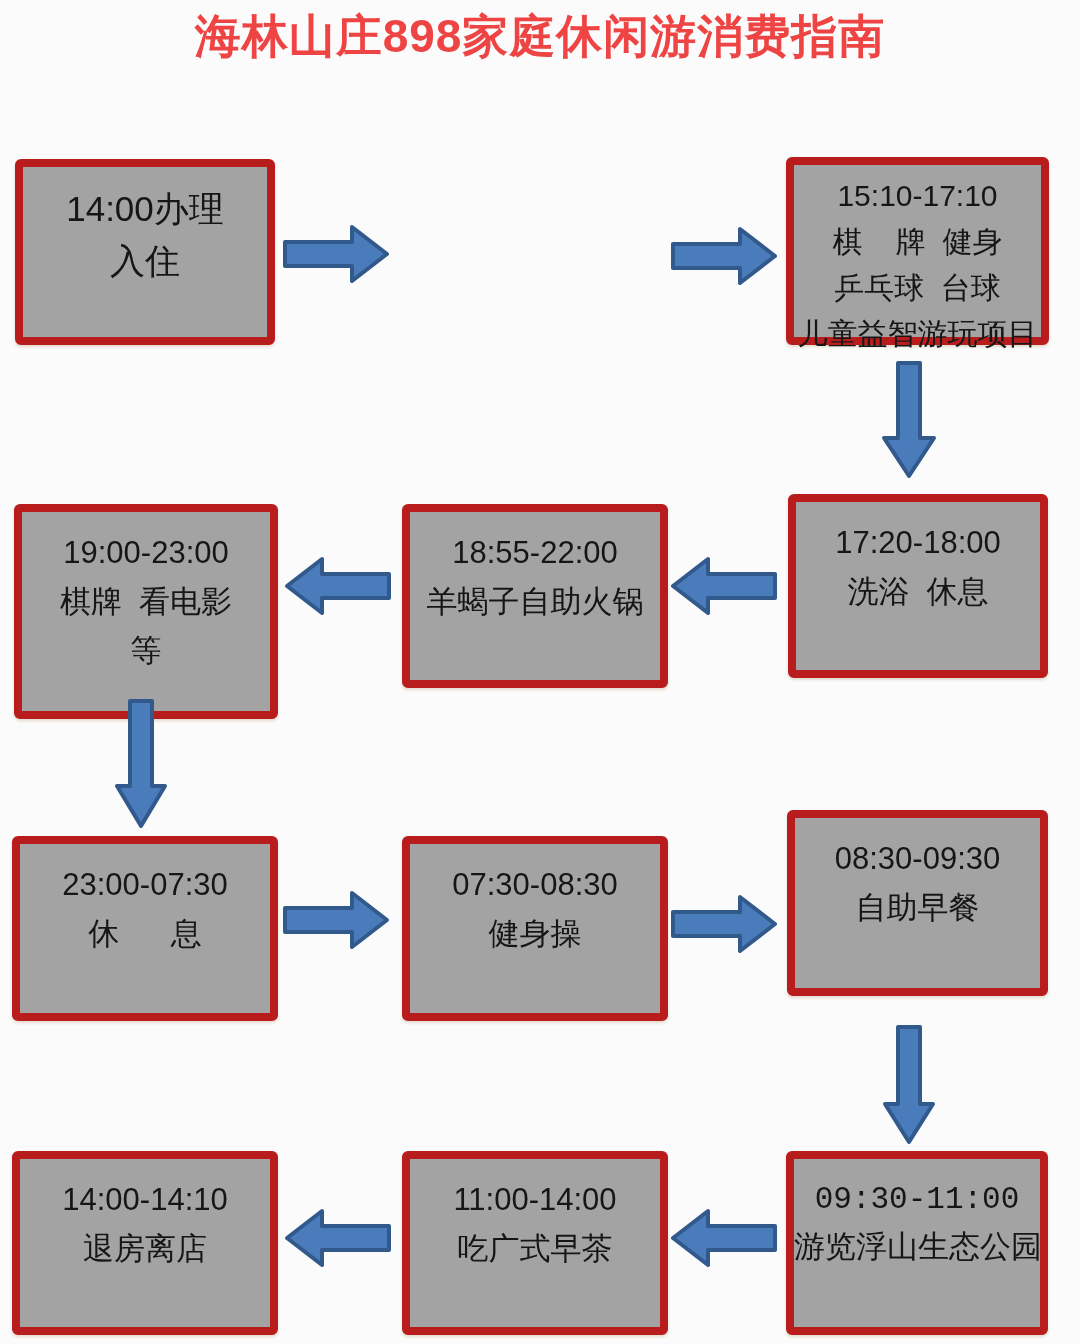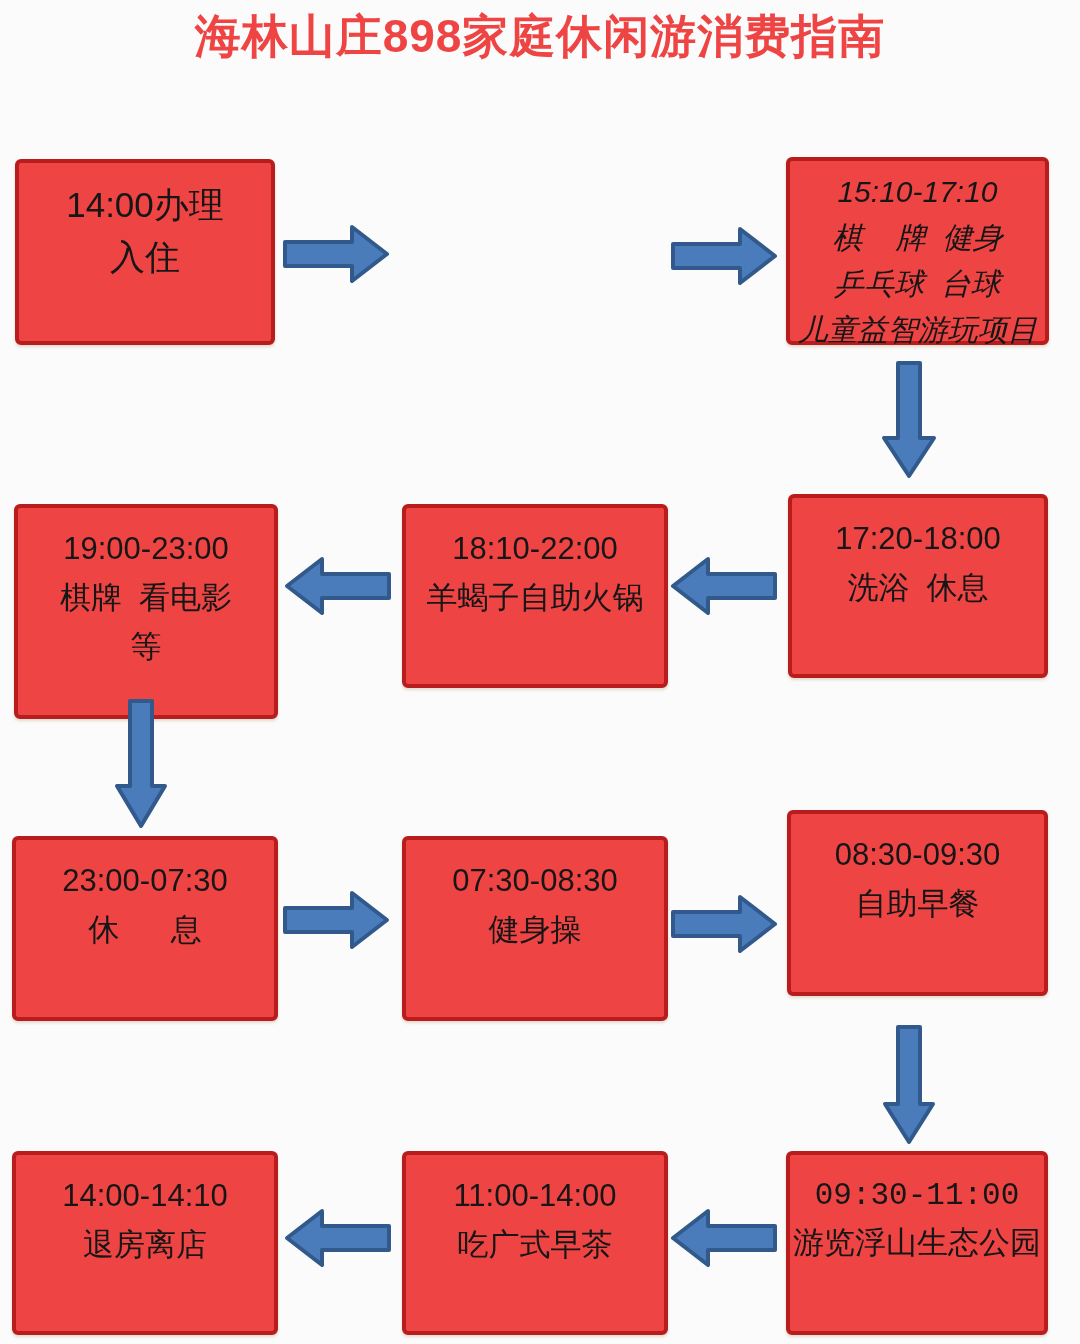--- a/index.html
+++ b/index.html
@@ -11,38 +11,38 @@
   }
   .canvas{position:absolute;left:0;top:0;width:1080px;height:1344px;}
   .title{
     position:absolute;left:0;top:6px;width:1080px;
     text-align:center;
     font-size:46px;font-weight:bold;color:#ef4444;
     letter-spacing:1px;margin:0;
   }
   .node{
     position:absolute;
-    background:#ef4444;
-    border:4px solid #b91c1c;
+    background:#a3a3a3;
+    border:8px solid #b91c1c;
     border-radius:6px;
     box-sizing:border-box;
     text-align:center;
     color:#161616;
     box-shadow:0 2px 3px rgba(160,120,70,0.25);
     padding-top:16px;
   }
   .node .line{
     display:block;
     font-size:31px;
     line-height:49px;
     white-space:pre;
     color:#161616;
   }
   .node.first .line{font-size:35px;line-height:52px;}
-  .node.dense{padding-top:8px;font-style:italic;}
+  .node.dense{padding-top:8px;}
   .node.dense .line{font-size:30px;line-height:46px;}
   .arrow{position:absolute;}
   .arrow polygon{stroke:#31598c;stroke-width:4;stroke-linejoin:round;fill:#4a7bbb;}
 </style>
 </head>
 <body>
 
 <div class="canvas">
 
   <h1 class="title">海林山庄898家庭休闲游消费指南</h1>
@@ -75,21 +75,21 @@
   <div class="node" style="left:788px;top:494px;width:260px;height:184px;">
     <span class="line">17:20-18:00</span>
     <span class="line">洗浴  休息</span>
   </div>
 
   <svg class="arrow" style="left:670px;top:556px;" width="108" height="60" viewBox="0 0 108 60">
     <polygon points="105,18 38,18 38,3 3,30 38,57 38,42 105,42" fill="#4a7bbb"></polygon>
   </svg>
 
   <div class="node" style="left:402px;top:504px;width:266px;height:184px;">
-    <span class="line">18:10-22:00</span>
+    <span class="line">18:55-22:00</span>
     <span class="line">羊蝎子自助火锅</span>
   </div>
 
   <svg class="arrow" style="left:284px;top:556px;" width="108" height="60" viewBox="0 0 108 60">
     <polygon points="105,18 38,18 38,3 3,30 38,57 38,42 105,42" fill="#4a7bbb"></polygon>
   </svg>
 
   <div class="node" style="left:14px;top:504px;width:264px;height:215px;">
     <span class="line">19:00-23:00</span>
     <span class="line">棋牌  看电影</span>

